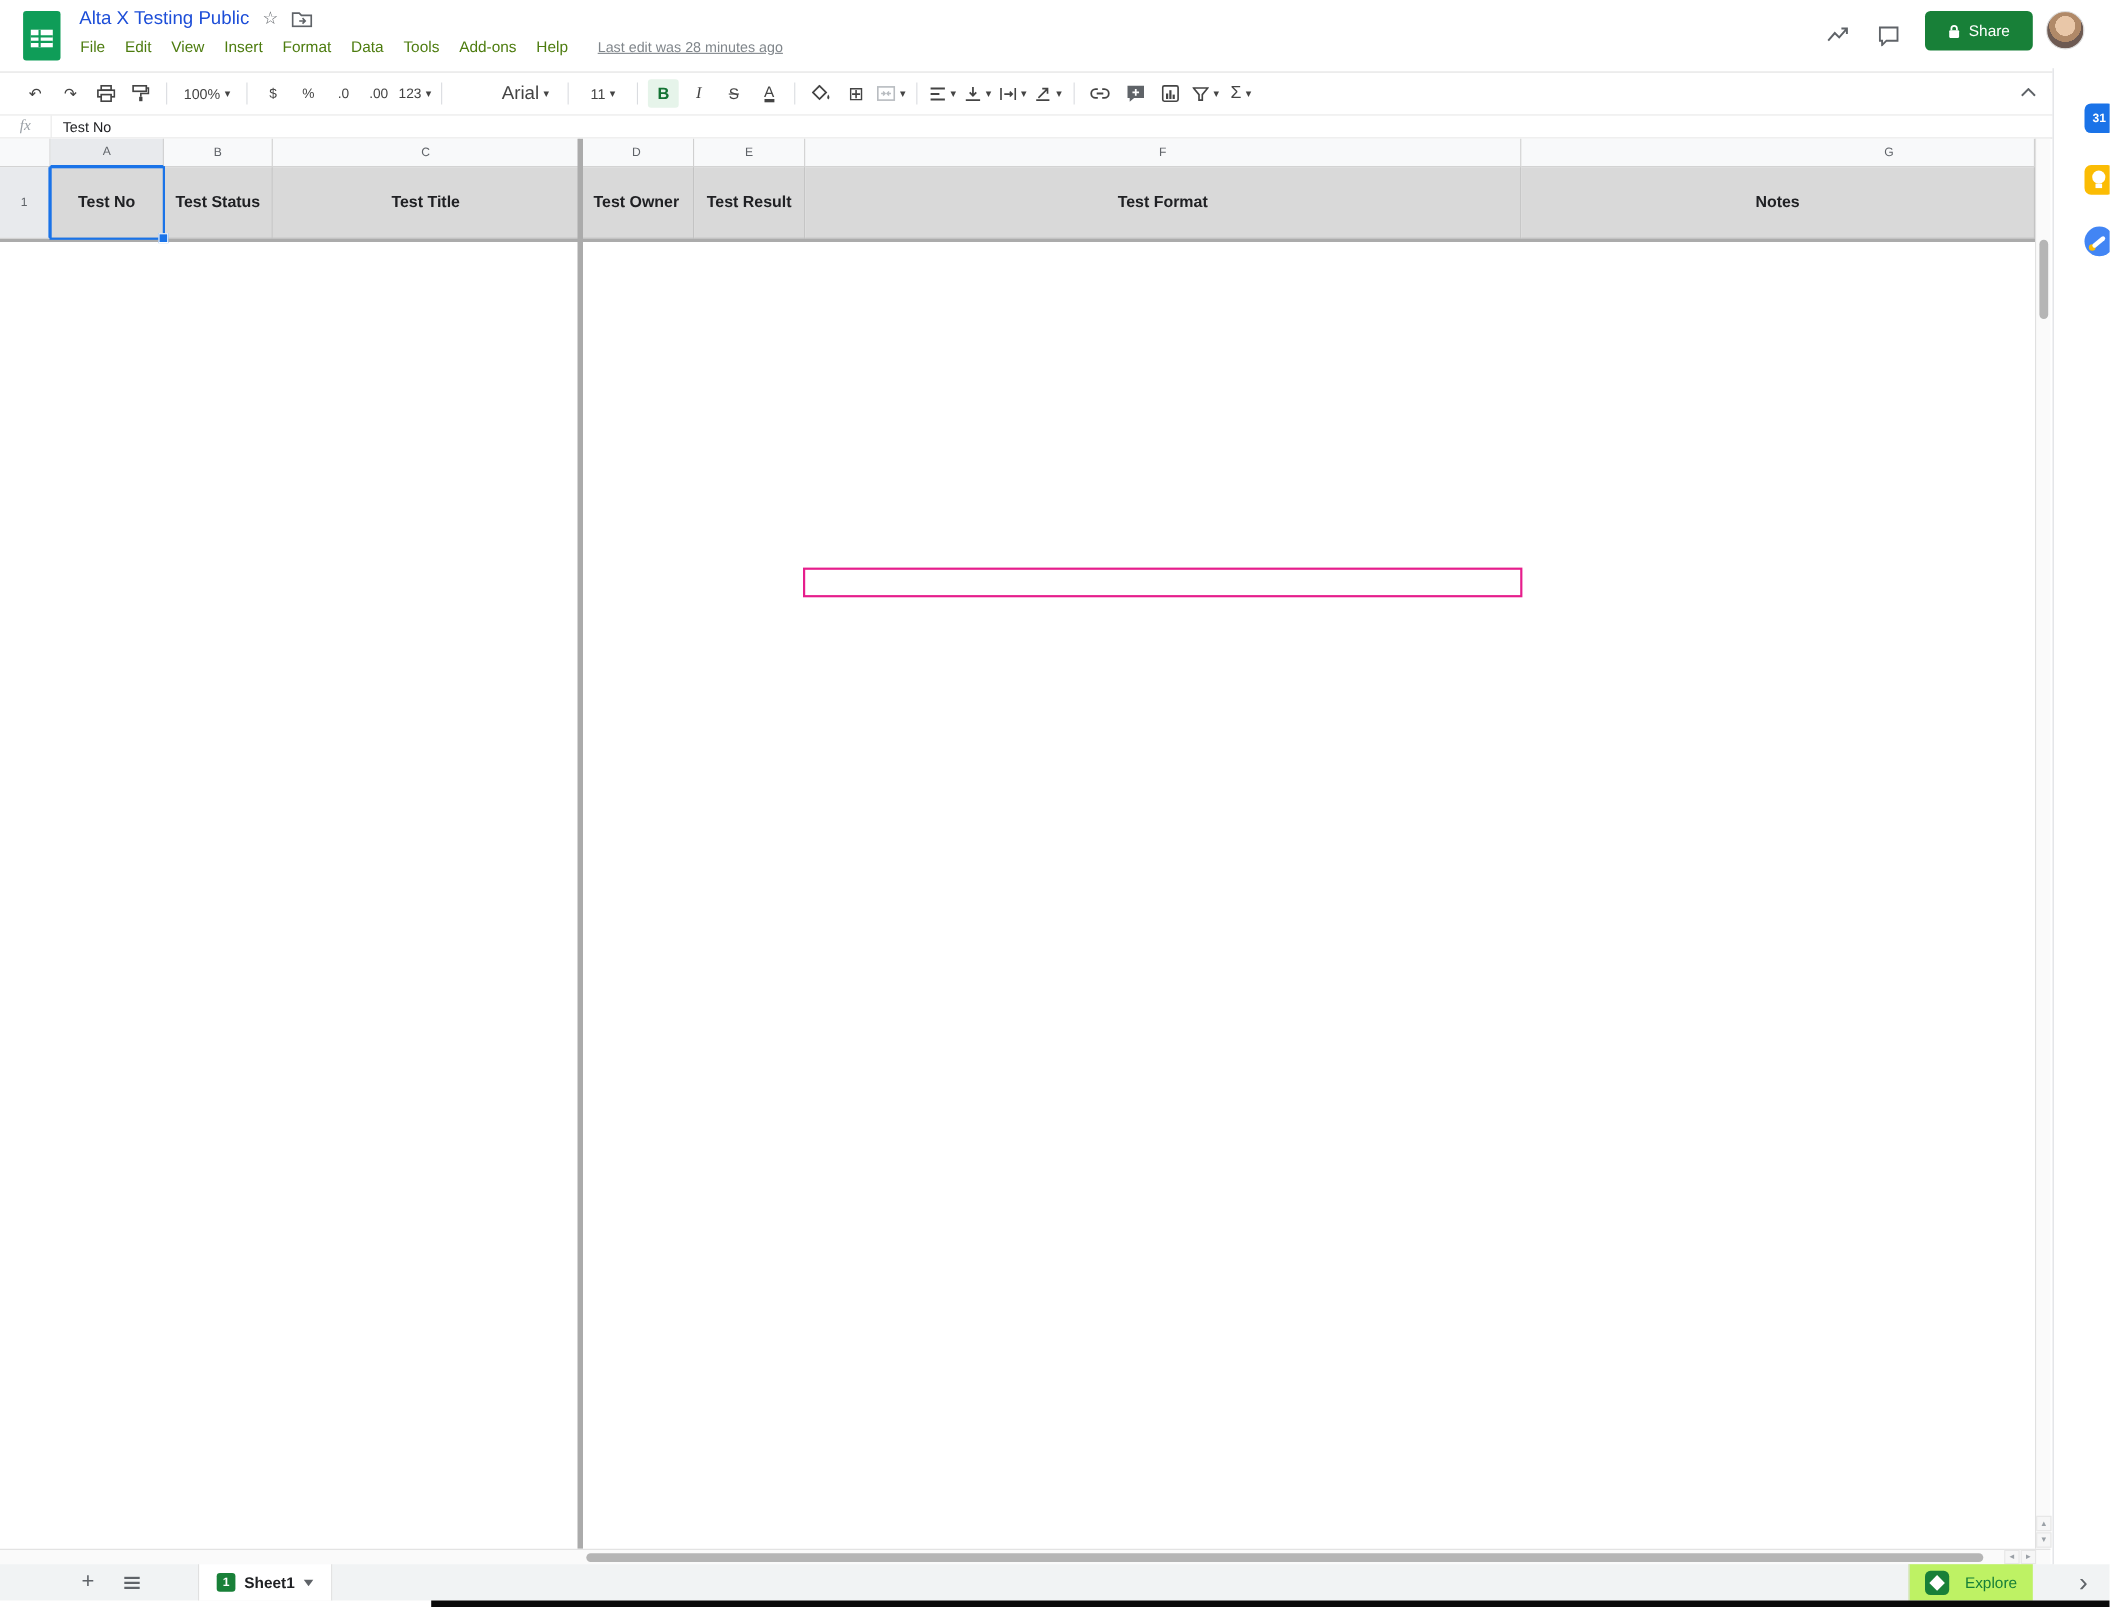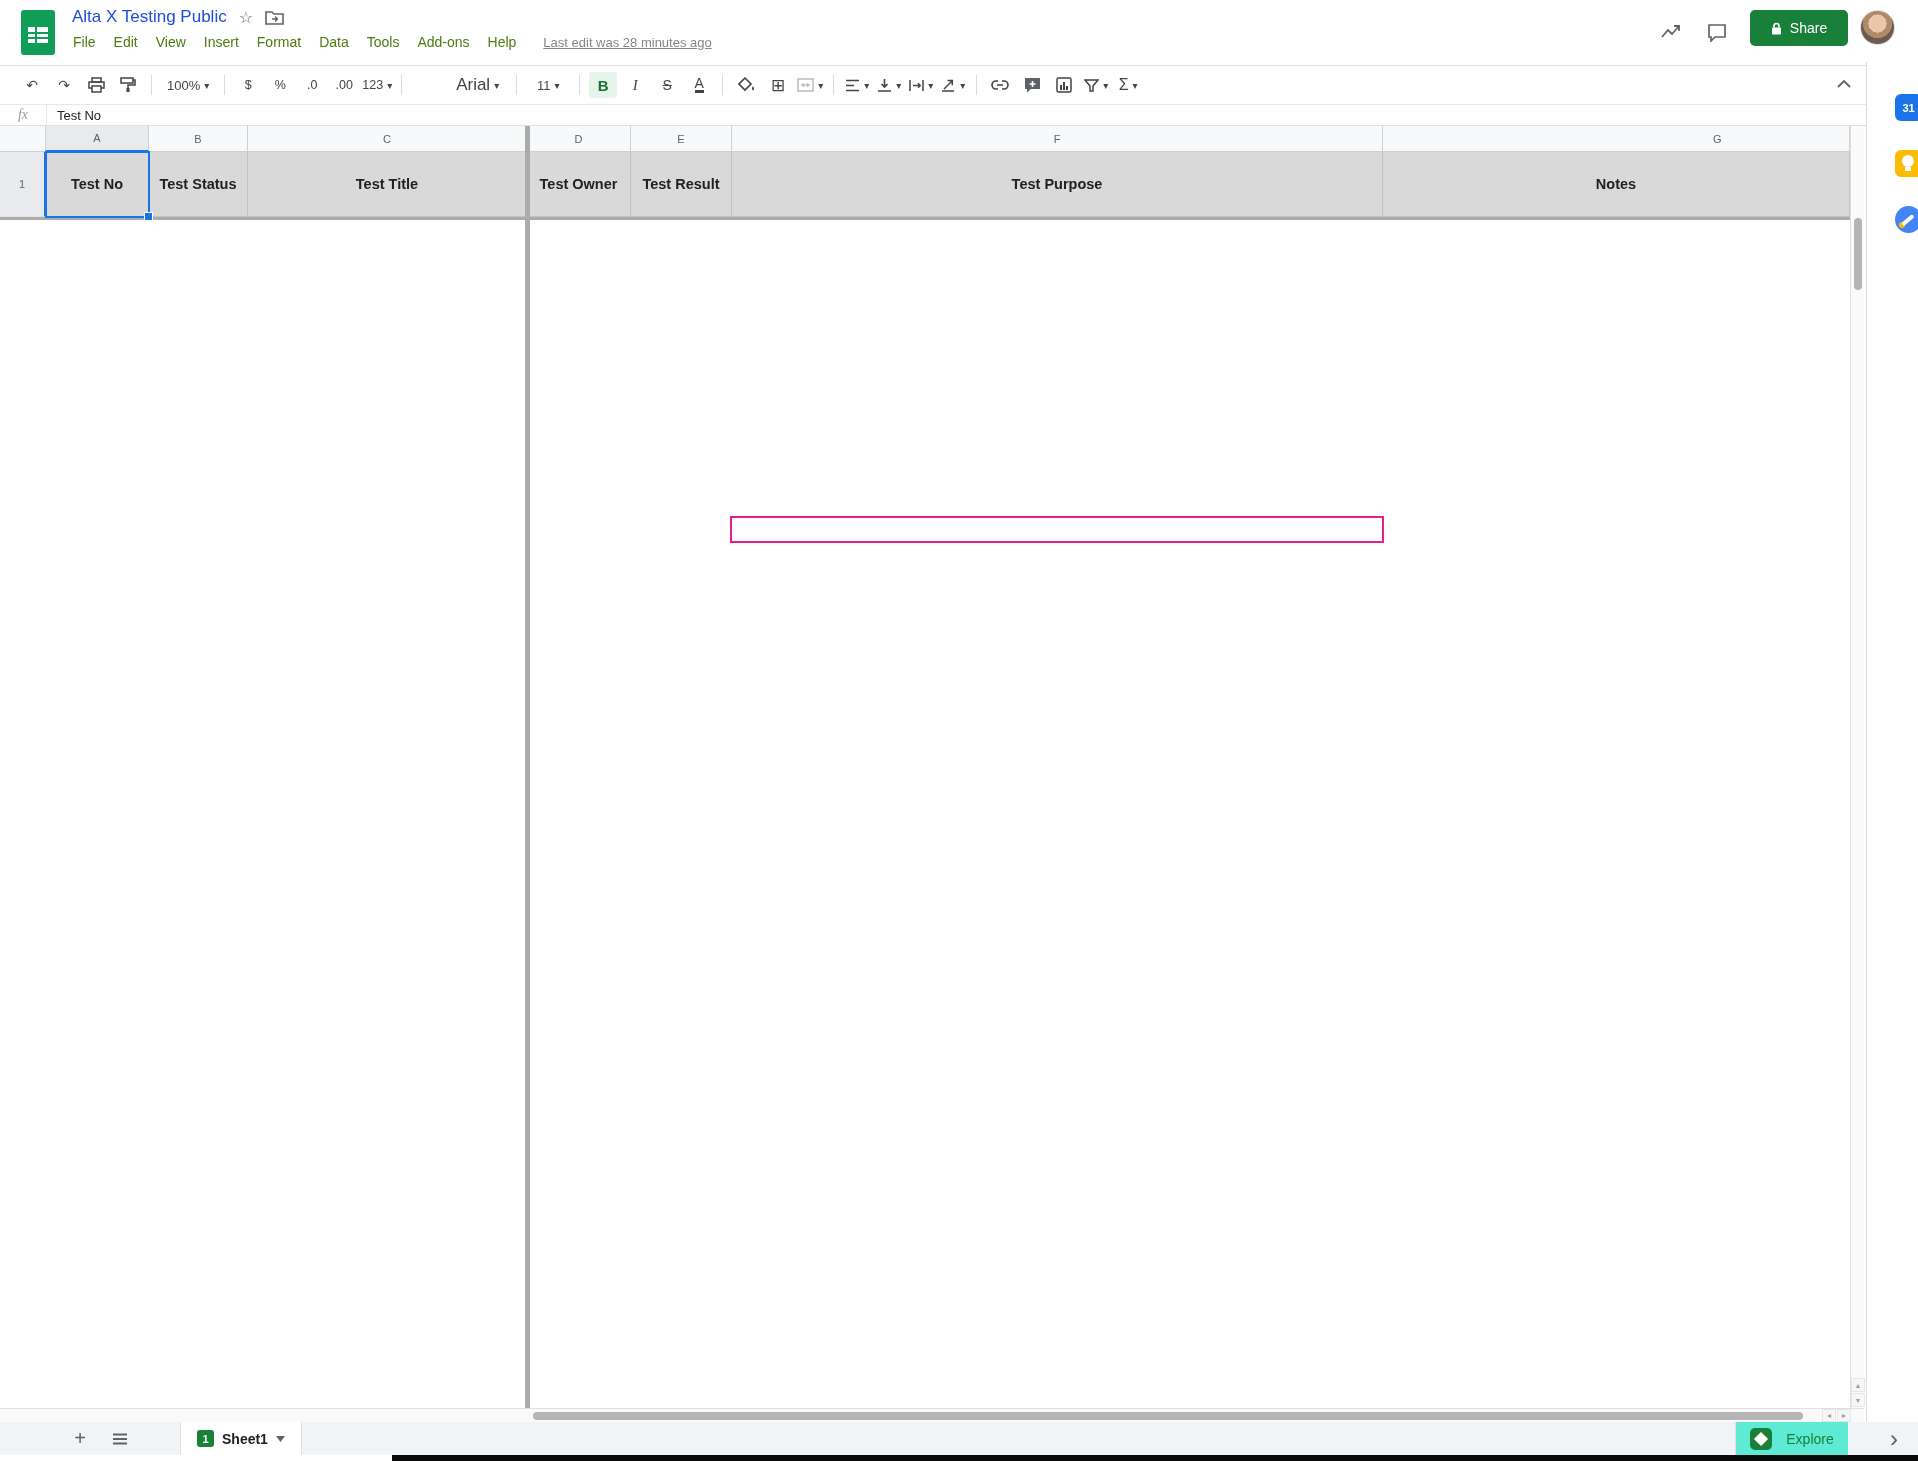--- a/index.html
+++ b/index.html
@@ -96,21 +96,21 @@
   
   .sheetbar{position:absolute;left:0;top:1422px;width:1918px;height:33px;background:#f1f3f4;display:flex;align-items:center}
   .sb-btn{width:40px;height:33px;display:flex;align-items:center;justify-content:center;color:#5f6368;
           font-size:20px;cursor:pointer}
   .sb-plus{margin-left:60px}
   .sheet-tab{height:33px;margin-left:40px;padding:0 16px;background:#fff;display:flex;align-items:center;gap:8px;
              border-left:1px solid #e0e0e0;border-right:1px solid #e0e0e0;cursor:pointer}
   .sheet-badge{width:17px;height:17px;background:#188038;color:#fff;border-radius:3px;font-size:11px;
                display:flex;align-items:center;justify-content:center;font-weight:bold}
   .sheet-name{font-size:14px;font-weight:bold;color:#202124}
-  .explore{position:absolute;left:1735px;top:1422px;width:113px;height:33px;background:#5eead4;display:flex;
+  .explore{position:absolute;left:1735px;top:1422px;width:113px;height:33px;background:#bef264;display:flex;
            align-items:center;justify-content:center;gap:14px;cursor:pointer;border-left:1px solid #e0e0e0}
   .explore-ic{width:22px;height:22px;background:#188038;border-radius:5px;position:relative}
   .explore-ic::after{content:"";position:absolute;left:6px;top:6px;width:10px;height:10px;background:#fff;
                      transform:rotate(45deg)}
   .explore-label{color:#188038;font-size:14px}
   .expand-chevron{position:absolute;left:1880px;top:1425px;width:28px;height:28px;display:flex;align-items:center;
                   justify-content:center;color:#5f6368;font-size:24px;cursor:pointer}
   .expand-chevron::after{content:"›"}
   .blackstrip{position:absolute;left:392px;top:1455px;width:1526px;height:6px;background:#0a0a0a}
 
@@ -312,21 +312,21 @@
         <div class="lcell gletter" style="width: 467px;">G</div>
       </div>
     <div id="rows">
         <div class="r hr">
           <div class="gut selg" style="width: 46px;">1</div>
           <div class="c" style="width: 103px;">Test No</div>
           <div class="c" style="width: 99px;">Test Status</div>
           <div class="c" style="width: 279px;">Test Title</div>
           <div class="c" style="width: 104px;">Test Owner</div>
           <div class="c" style="width: 101px;">Test Result</div>
-          <div class="c" style="width: 651px;">Test Purpose</div>
+          <div class="c" style="width: 651px;">Test Format</div>
           <div class="c" style="width: 467px;">Notes</div>
         </div>
       </div>
     <div class="vfrozen"></div>
     <div class="hfrozen"></div>
     <div class="a1sel"></div>
     <div class="fillhandle"></div>
     <div class="collab" id="collab" style="top: 390px; display: block;"></div>
   </div>
 

